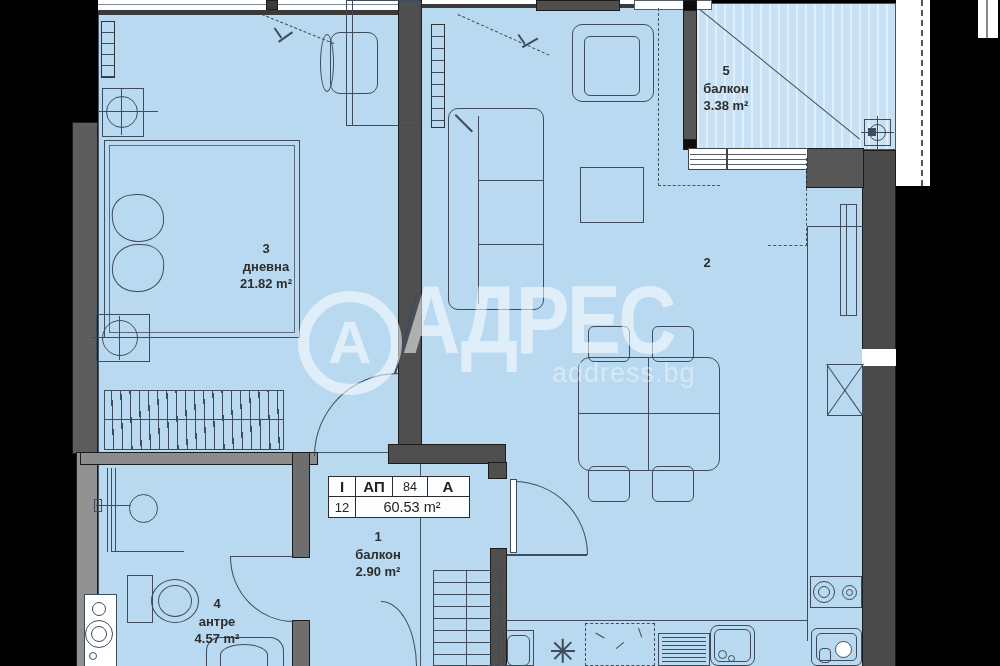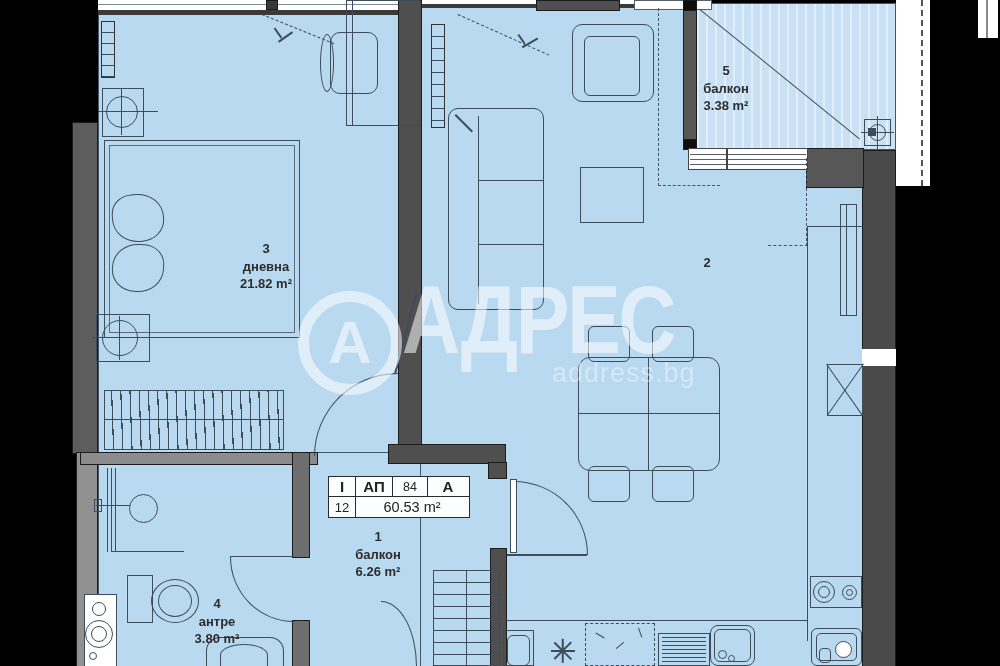--- a/index.html
+++ b/index.html
@@ -203,26 +203,26 @@
     <div>2</div>
   </div>
   <div class="lbl" style="left:666px;top:62px;width:120px">
     <div>5</div>
     <div>балкон</div>
     <div>3.38 m²</div>
   </div>
   <div class="lbl" style="left:308px;top:528px;width:140px">
     <div>1</div>
     <div>балкон</div>
-    <div>6.26 m²</div>
+    <div>2.90 m²</div>
   </div>
   <div class="lbl" style="left:147px;top:595px;width:140px">
     <div>4</div>
     <div>антре</div>
-    <div>3.80 m²</div>
+    <div>4.57 m²</div>
   </div>
 
   <div class="tbl">
     <div class="trow r1">
       <div class="tcell" style="width:27px;font-weight:bold;font-size:15px">I</div>
       <div class="tcell" style="width:37px;font-weight:bold;font-size:15px">АП</div>
       <div class="tcell" style="width:35px;font-size:12.5px">84</div>
       <div class="tcell" style="width:40px;font-weight:bold;font-size:15px">А</div>
     </div>
     <div class="trow">

